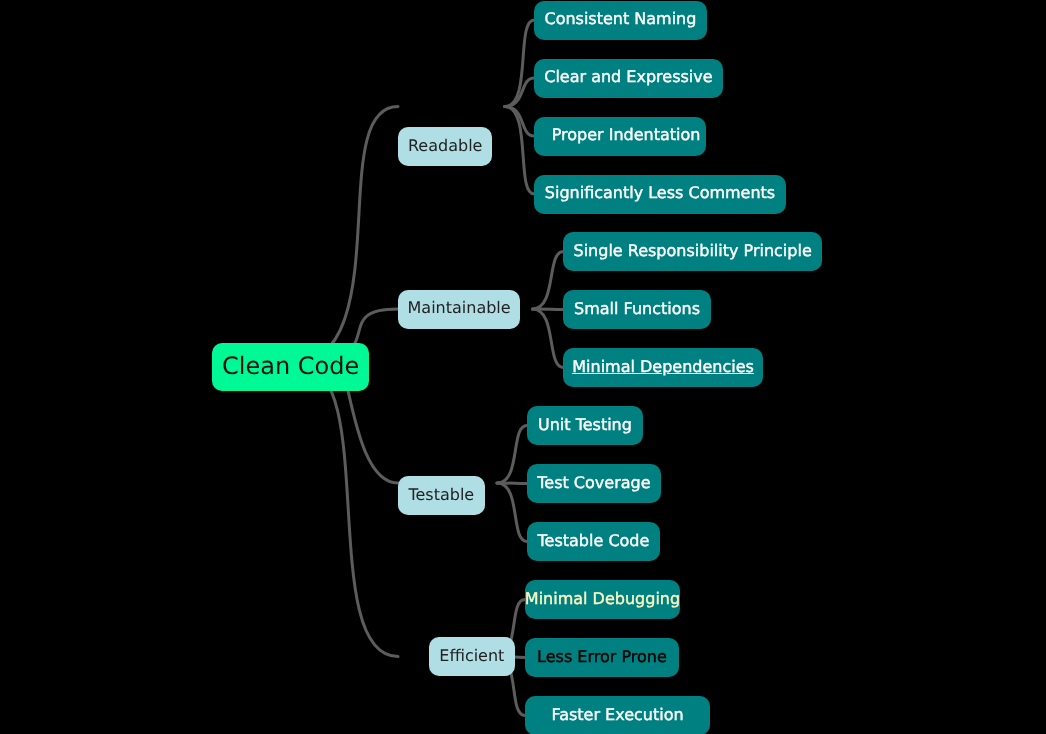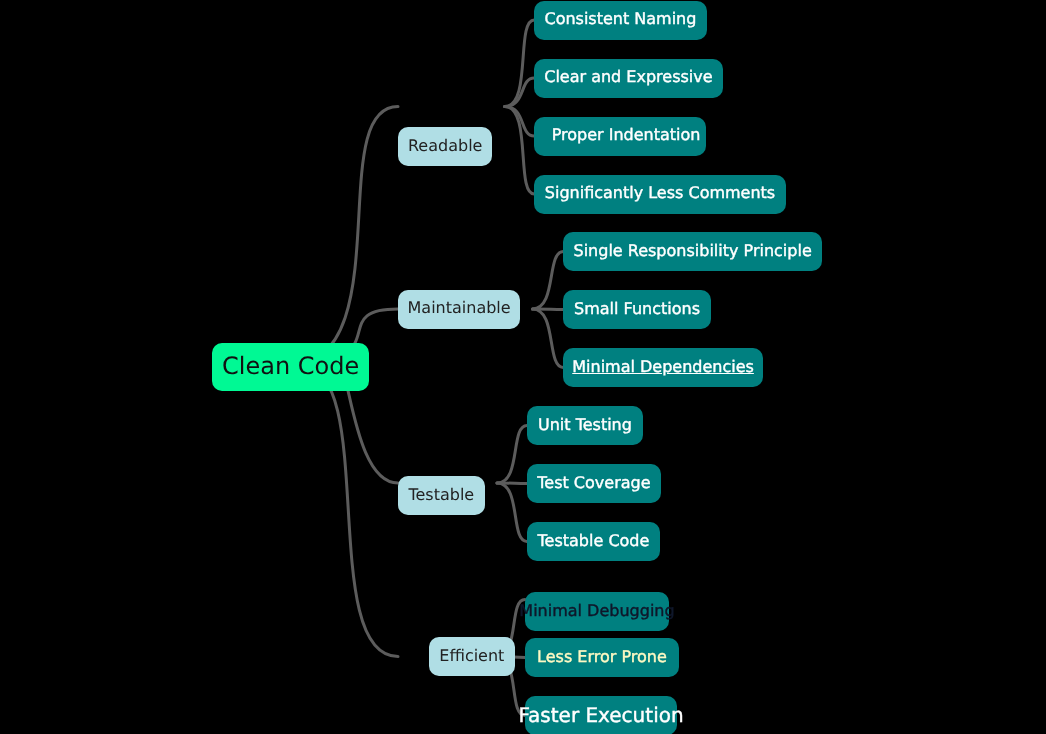--- a/index.html
+++ b/index.html
@@ -91,24 +91,24 @@
     <div class="node leaf" style="left: 526.9px; top: 464px; width: 134px; height: 39px; background: rgb(0, 128, 128); color: rgb(255, 255, 255); font-size: 16px;">
       <span>Test Coverage</span>
     </div>
     <div class="node leaf" style="left: 526.9px; top: 522px; width: 133.1px; height: 39px; background: rgb(0, 128, 128); color: rgb(255, 255, 255); font-size: 16px;">
       <span>Testable Code</span>
     </div>
 
     <div class="node branch" style="left: 398px; top: 637px; width: 85.7px; height: 39px; background: rgb(176, 222, 229); color: rgb(34, 34, 34); font-size: 16px; margin-left: 31px;">
       <span>Efficient</span>
     </div>
-    <div class="node leaf" style="left: 525px; top: 580px; width: 144px; height: 39px; background: rgb(0, 128, 128); color: #0f172a; font-size: 16px; margin-top: 12px;">
+    <div class="node leaf" style="left: 525px; top: 580px; width: 155px; height: 39px; background: rgb(0, 128, 128); color: #fef9c3; font-size: 16px;">
       <span>Minimal Debugging</span>
     </div>
-    <div class="node leaf" style="left: 525px; top: 638px; width: 153.9px; height: 39px; background: rgb(0, 128, 128); color: #fef9c3; font-size: 16px;">
+    <div class="node leaf" style="left: 525px; top: 638px; width: 153.9px; height: 39px; background: rgb(0, 128, 128); color: #000000; font-size: 16px;">
       <span>Less Error Prone</span>
     </div>
-    <div class="node leaf" style="left: 525px; top: 696px; width: 152px; height: 39px; background: rgb(0, 128, 128); color: rgb(255, 255, 255); font-size: 20px;">
+    <div class="node leaf" style="left: 525px; top: 696px; width: 185px; height: 39px; background: rgb(0, 128, 128); color: rgb(255, 255, 255); font-size: 16px;">
       <span>Faster Execution</span>
     </div>
 
   </div>
 </div>
 
 </body></html>

